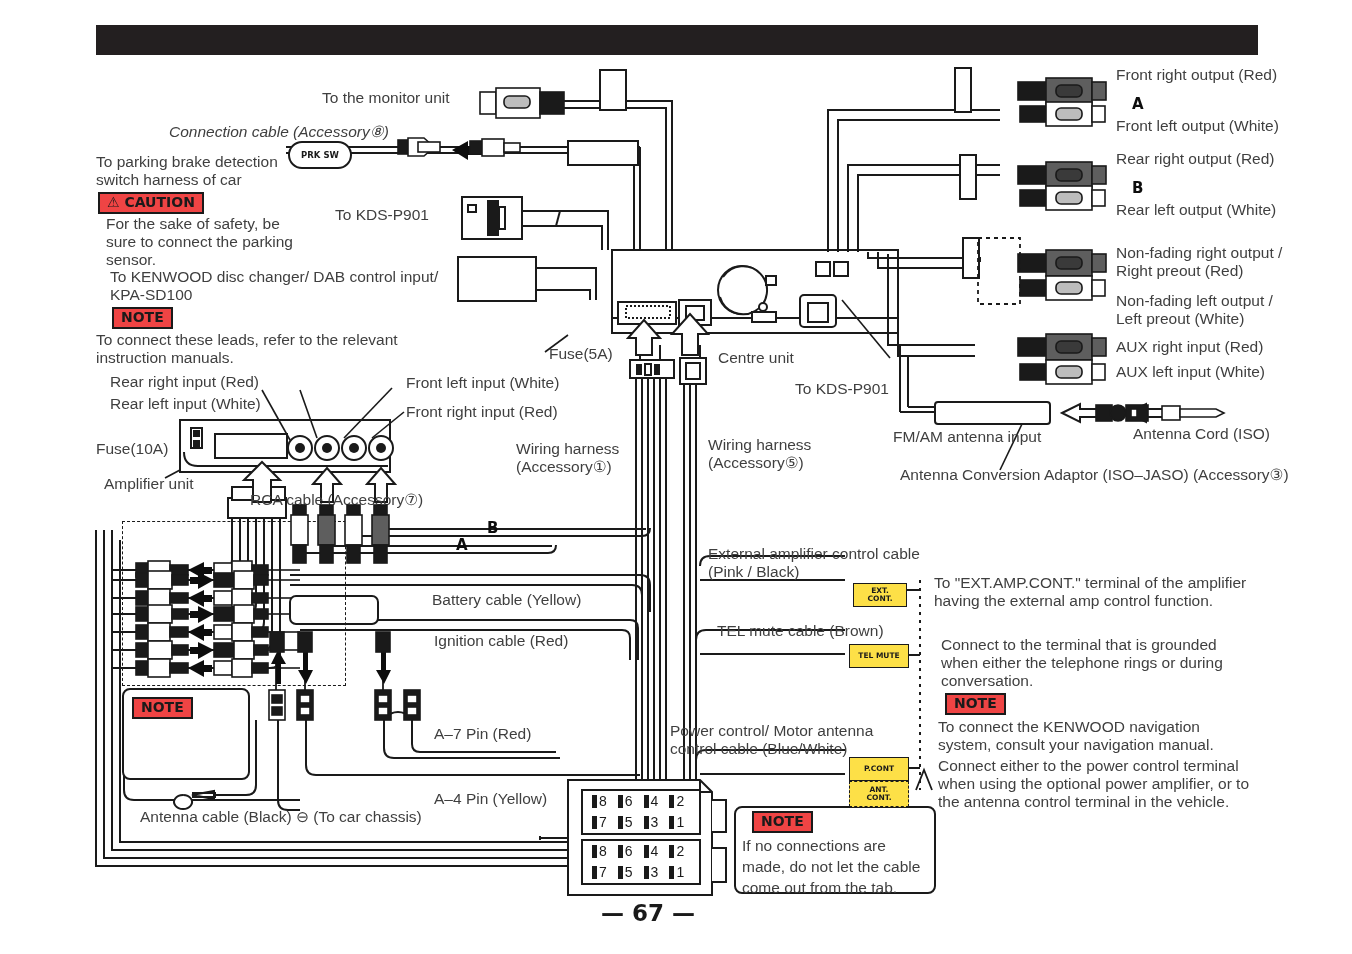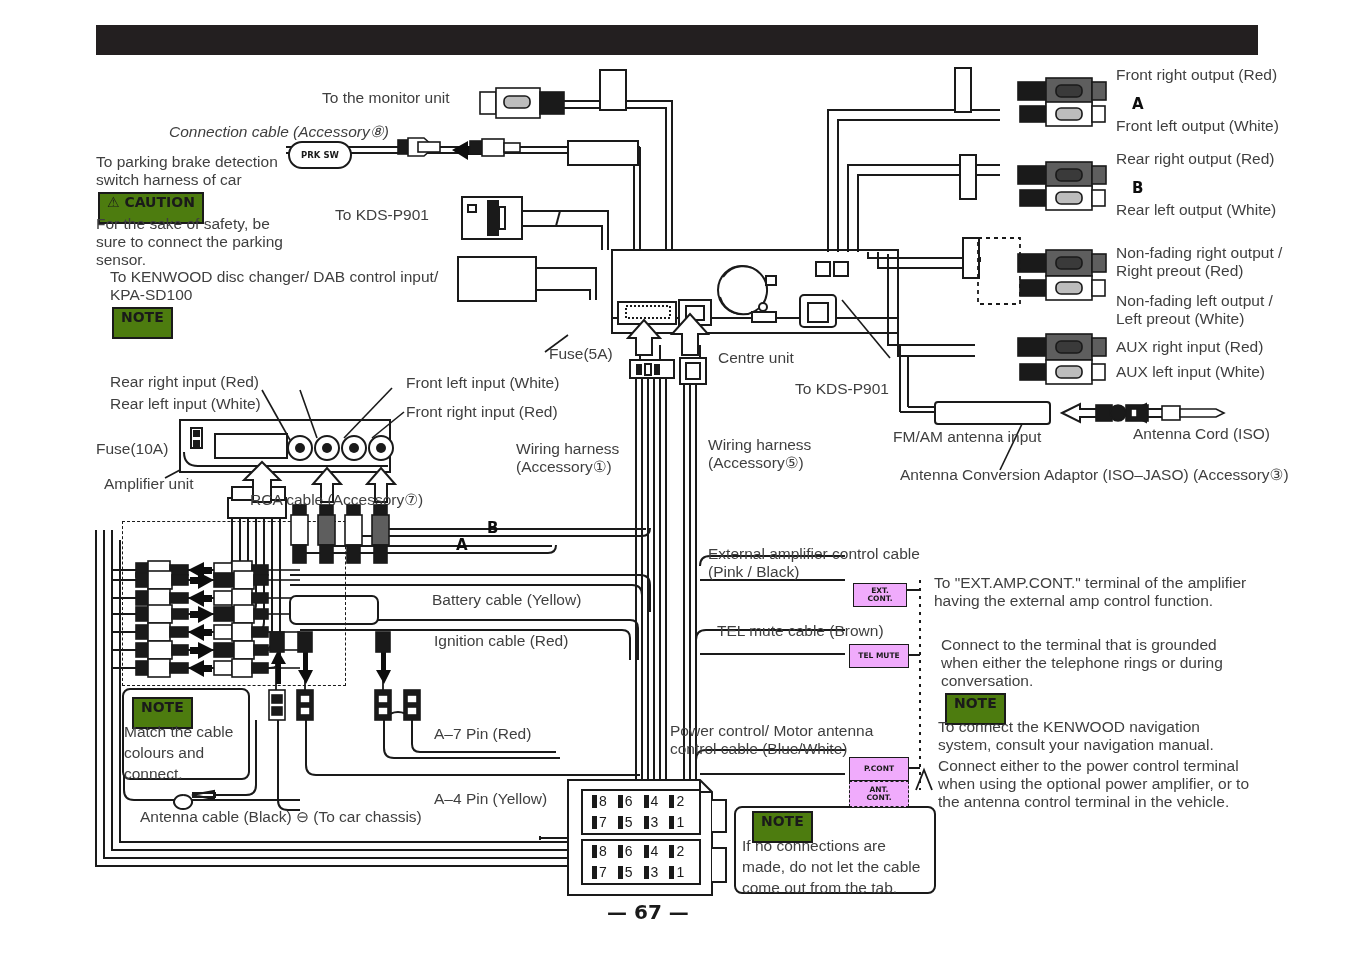--- a/index.html
+++ b/index.html
@@ -19,34 +19,34 @@
     position:absolute;left:105px;top:28px;
     font-size:20px;font-weight:bold;color:#fff;letter-spacing:.2px;
     font-family:"DejaVu Sans", sans-serif;
   }
 
   
   .lbl{position:absolute;font-size:15.5px;line-height:18px;color:#3f3f3f;white-space:pre;}
 
   
   .tagbox{
-    position:absolute;border:2px solid #1a1a1a;background:#4d7c0f;
+    position:absolute;border:2px solid #1a1a1a;background:#ef4444;
     font-size:14px;font-weight:bold;color:#1a1a1a;
-    padding:1px 7px 12px 7px;line-height:15px;
+    padding:1px 7px 2px 7px;line-height:15px;
     font-family:"DejaVu Sans", sans-serif;
   }
 
   
   .callout{
     position:absolute;border:2px solid #1a1a1a;border-radius:8px;background:#fff;
   }
 
   
   .termbox{
-    position:absolute;border:1.6px solid #1a1a1a;background:#f0abfc;
+    position:absolute;border:1.6px solid #1a1a1a;background:#fde047;
     display:flex;align-items:center;justify-content:center;
     font-size:7.5px;font-weight:bold;color:#1a1a1a;line-height:8px;text-align:center;
     font-family:"DejaVu Sans", sans-serif;
   }
   .termbox.dashed{border-style:dashed;}
 
   
   .minibox{
     position:absolute;border:2px solid #1a1a1a;background:#fff;
     display:flex;align-items:center;justify-content:center;
@@ -58,21 +58,21 @@
   svg.ov{position:absolute;left:0;top:0;width:1352px;height:954px;pointer-events:none;}
   .abmark{position:absolute;font-size:15px;font-weight:bold;color:#0d0d0d;font-family:"DejaVu Sans",sans-serif;}
 
   
   .pinrow{position:absolute;display:flex;align-items:center;}
   .pincell{display:flex;align-items:center;margin-right:11px;font-size:14px;color:#1a1a1a;font-family:"Liberation Sans",sans-serif;}
   .pincell i{display:inline-block;width:5px;height:13px;background:#1a1a1a;margin-right:2px;}
 
   .pagenum{
     position:absolute;left:0;top:900px;width:1296px;text-align:center;
-    font-size:20px;font-weight:bold;color:#1a1a1a;font-family:"DejaVu Sans",sans-serif;
+    font-size:23px;font-weight:bold;color:#1a1a1a;font-family:"DejaVu Sans",sans-serif;
   }
 </style>
 </head>
 <body>
 
 <div id="page">
 
   <div class="header-bar"></div>
 
   <svg class="ov" viewBox="0 0 1352 954">
@@ -315,28 +315,30 @@
     </g>
   </svg>
 
   <div class="lbl" style="left:322px;top:89px;">To the monitor unit</div>
   <div class="lbl" style="left:169px;top:123px;font-style:italic;">Connection cable (Accessory⑧)</div>
   <div class="minibox" style="left:288px;top:141px;width:60px;height:24px;border-radius:14px;">PRK SW</div>
   <div class="lbl" style="left:96px;top:153px;">To parking brake detection
 switch harness of car</div>
 
   <div class="tagbox" style="left:98px;top:192px;">⚠ CAUTION</div>
-  <div class="lbl" style="left:96px;top:215px;">For the sake of safety, be
+  <div class="lbl" style="left:106px;top:215px;">For the sake of safety, be
 sure to connect the parking
 sensor.</div>
 
   <div class="lbl" style="left:110px;top:268px;">To KENWOOD disc changer/ DAB control input/
 KPA-SD100</div>
 
   <div class="tagbox" style="left:112px;top:307px;">NOTE</div>
+  <div class="lbl" style="left:96px;top:331px;">To connect these leads, refer to the relevant
+instruction manuals.</div>
 
   <div class="lbl" style="left:335px;top:206px;">To KDS-P901</div>
   <div class="lbl" style="left:795px;top:380px;">To KDS-P901</div>
 
   <div class="lbl" style="left:110px;top:373px;">Rear right input (Red)</div>
   <div class="lbl" style="left:110px;top:395px;">Rear left input (White)</div>
   <div class="lbl" style="left:406px;top:374px;">Front left input (White)</div>
   <div class="lbl" style="left:406px;top:403px;">Front right input (Red)</div>
 
   <div class="lbl" style="left:96px;top:440px;">Fuse(10A)</div>
@@ -379,23 +381,20 @@
   <div class="lbl" style="left:434px;top:632px;">Ignition cable (Red)</div>
   <div class="lbl" style="left:434px;top:725px;">A–7 Pin (Red)</div>
   <div class="lbl" style="left:434px;top:765px;margin-top:25px;">A–4 Pin (Yellow)</div>
   <div class="lbl" style="left:140px;top:808px;">Antenna cable (Black) ⊖ (To car chassis)</div>
 
   <div class="abmark" style="left:487px;top:519px;">B</div>
   <div class="abmark" style="left:456px;top:536px;">A</div>
 
   <div class="callout" style="left:122px;top:688px;width:124px;height:88px;"></div>
   <div class="tagbox" style="left:132px;top:697px;">NOTE</div>
-  <div class="lbl" style="left:124px;top:721px;line-height:21px;">Match the cable
-colours and
-connect.</div>
 
   <div class="callout" style="left:734px;top:806px;width:198px;height:84px;"></div>
   <div class="tagbox" style="left:752px;top:811px;">NOTE</div>
   <div class="lbl" style="left:742px;top:835px;line-height:21px;">If no connections are
 made, do not let the cable
 come out from the tab.</div>
 
   <div class="termbox" style="left:853px;top:583px;width:52px;height:22px;white-space:pre;">EXT.
 CONT.</div>
   <div class="termbox" style="left:849px;top:644px;width:58px;height:22px;">TEL MUTE</div>

